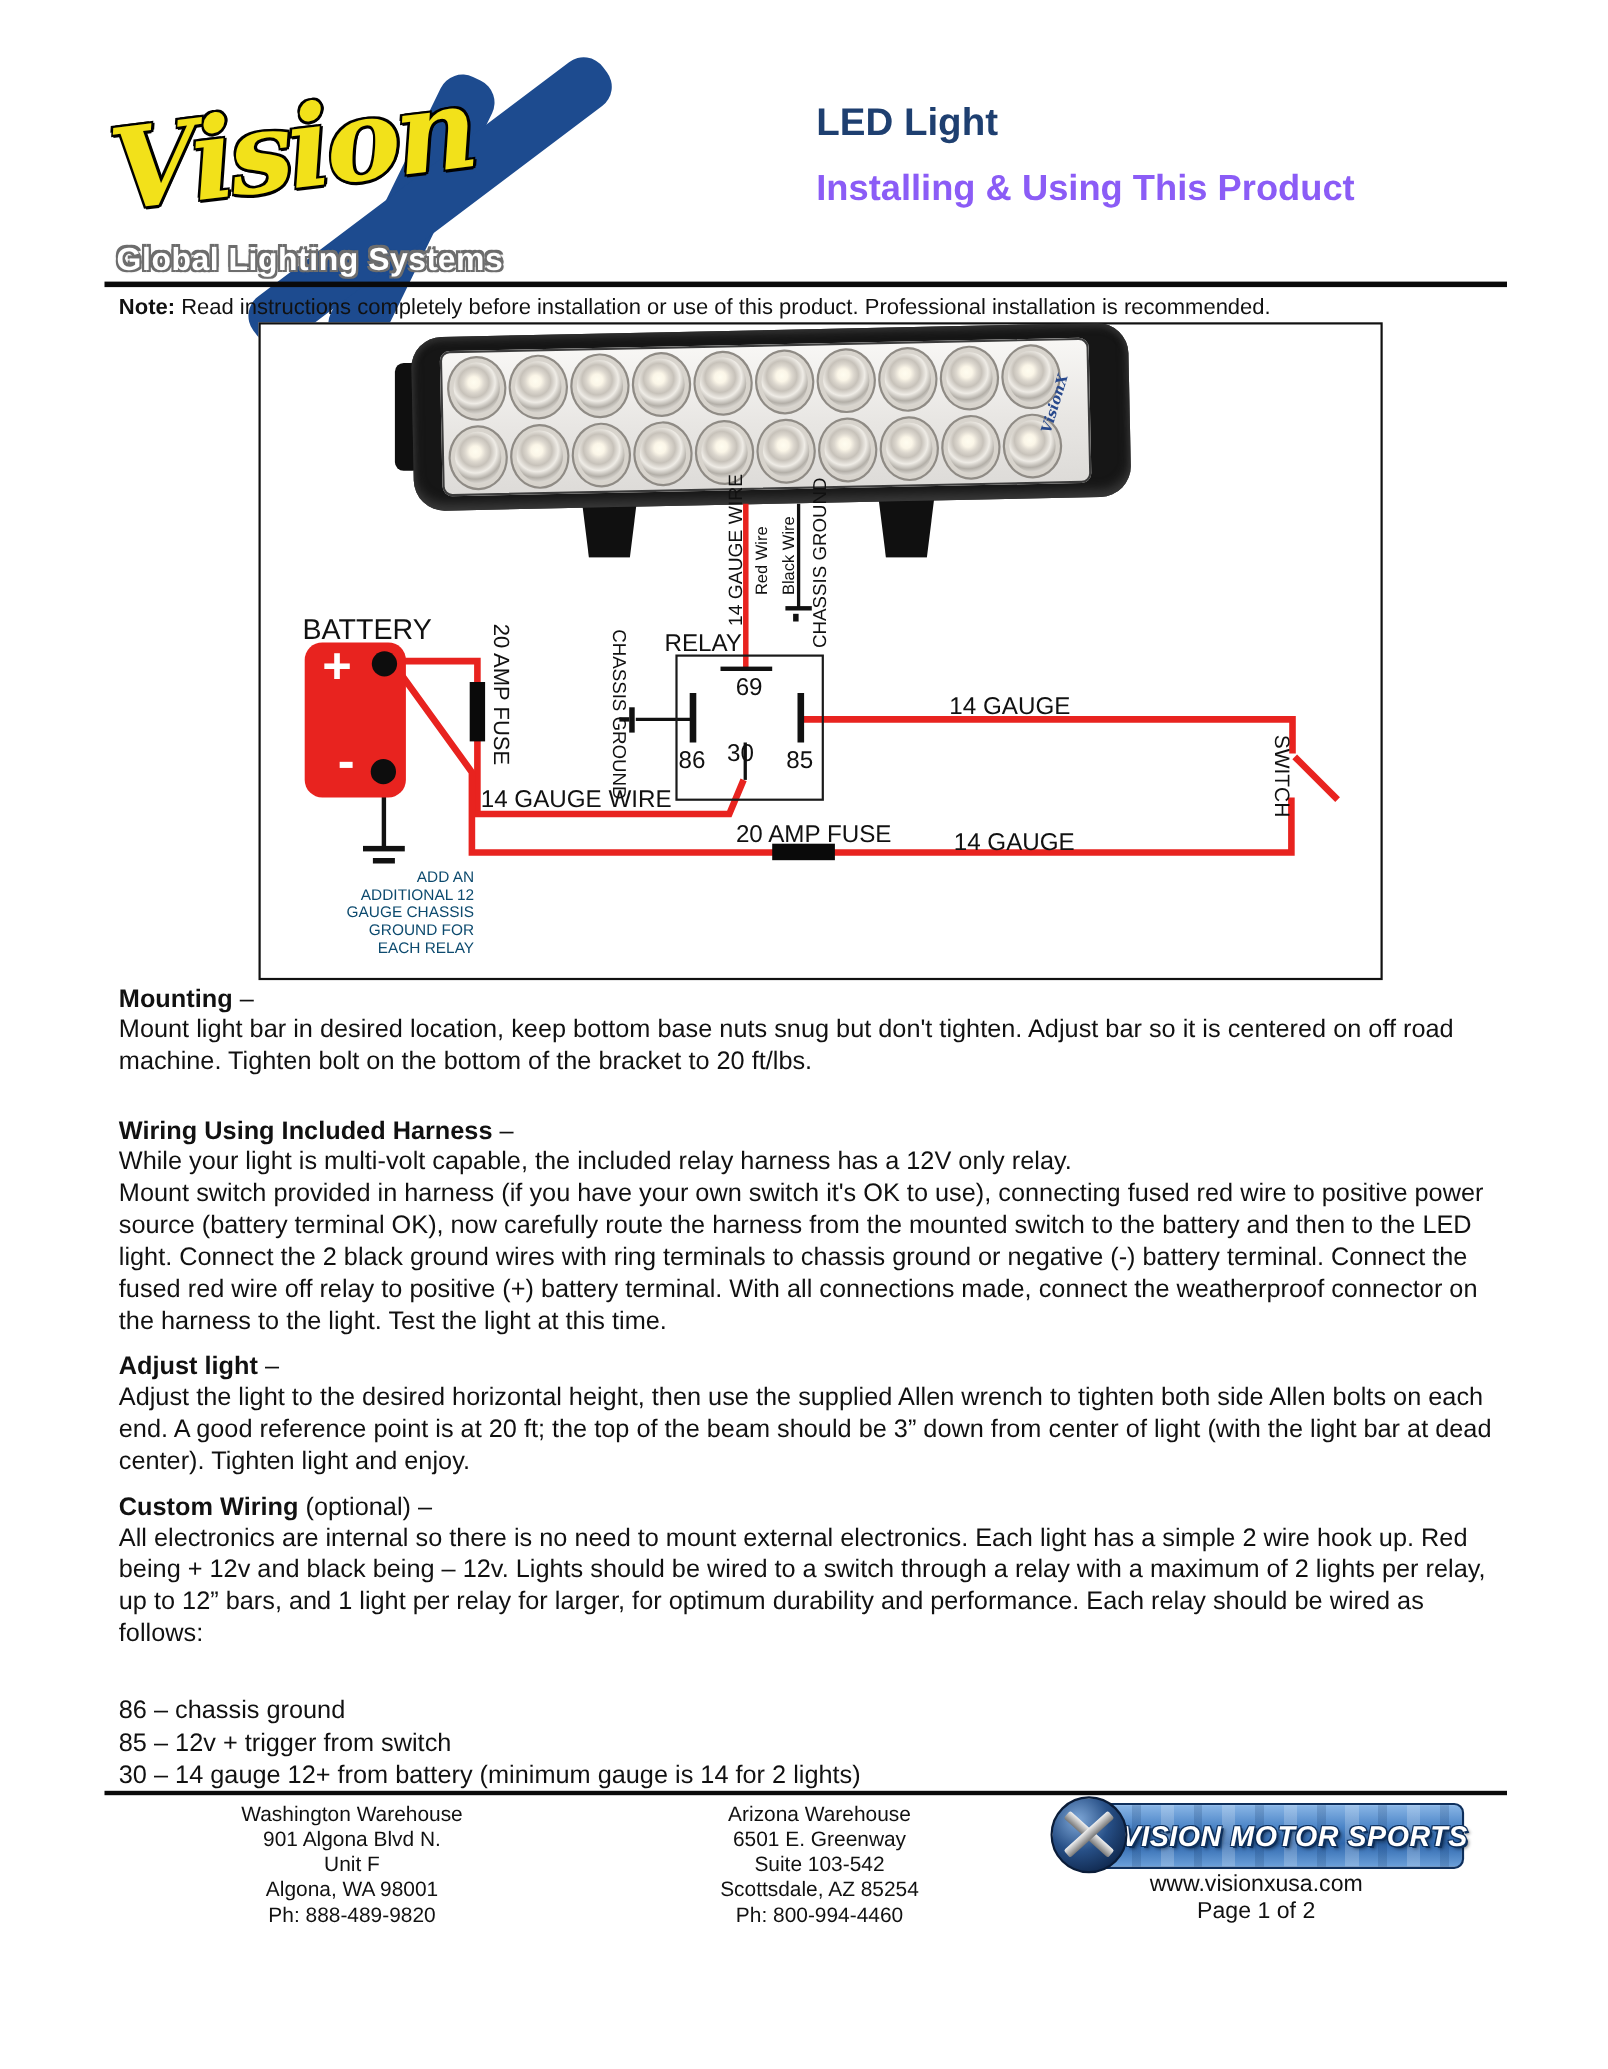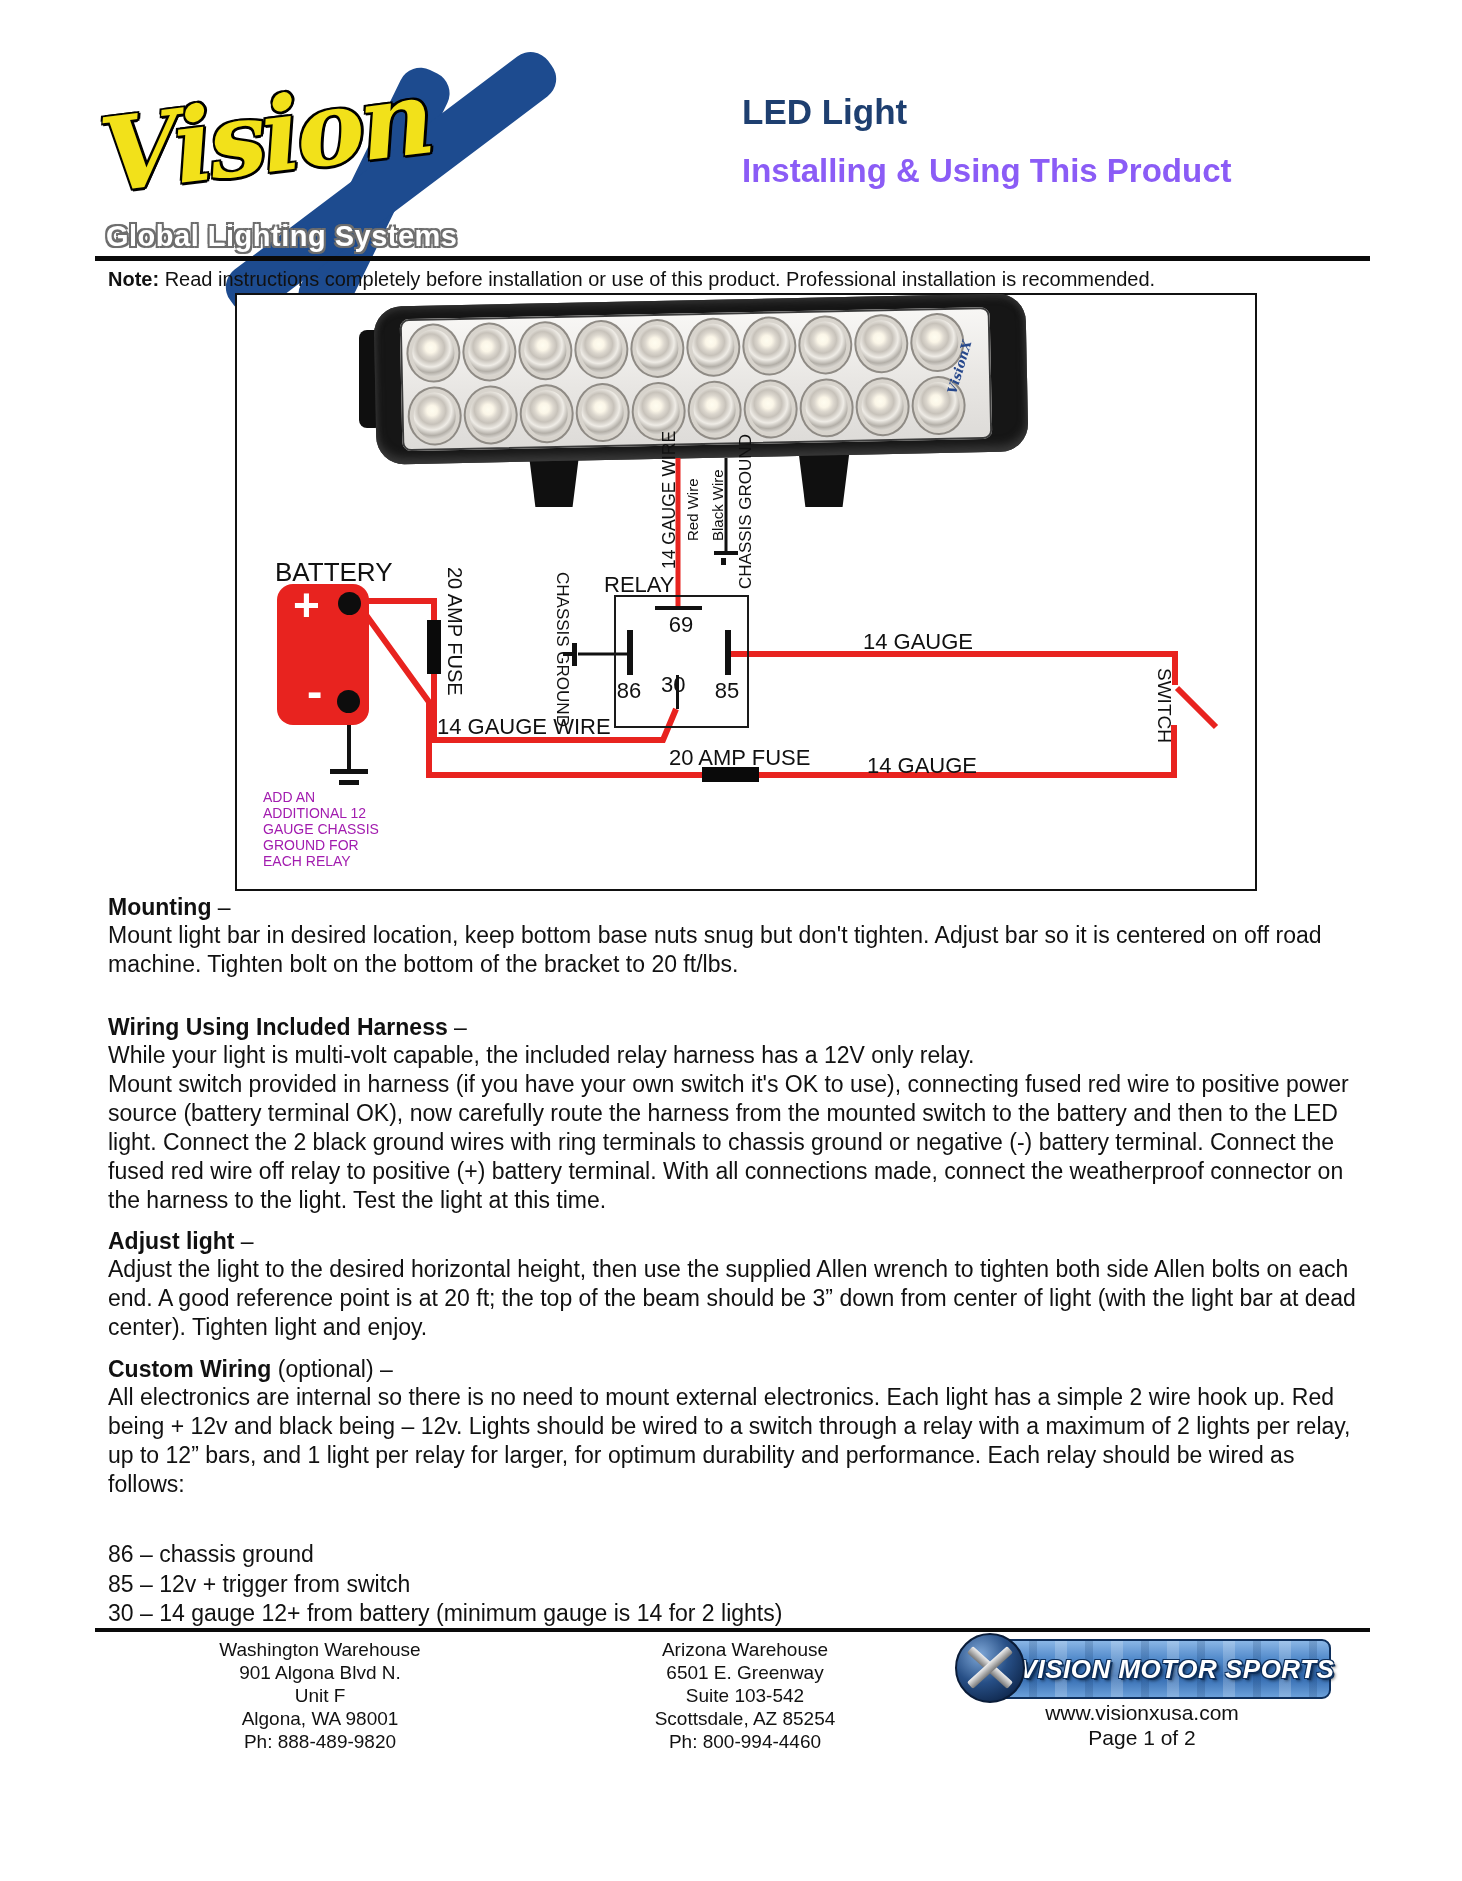--- a/index.html
+++ b/index.html
@@ -45,21 +45,21 @@
     box-shadow:inset 0 0 0 4px #d8d4cd;}
   .lens-mark{position:absolute;right:4px;top:52px;font-family:"DejaVu Serif",serif;font-style:italic;font-weight:bold;font-size:13px;color:#27488c;transform:rotate(-72deg);}
 
   
   .batt-box{position:absolute;left:40px;top:289px;width:92px;height:141px;background:#e8231f;border-radius:16px;}
   .batt-plus{position:absolute;left:16px;top:-2px;color:#fff;font-size:46px;font-weight:bold;line-height:46px;}
   .batt-minus{position:absolute;left:30px;top:92px;color:#fff;font-size:46px;font-weight:bold;line-height:30px;}
   .term{position:absolute;width:23px;height:23px;border-radius:50%;background:#0d0d0d;}
   .relay-box{position:absolute;left:377px;top:300px;width:131px;height:129px;border:2px solid #1a1a1a;background:#fff;}
   .wires{position:absolute;inset:0;width:100%;height:100%;}
-  .gnote{position:absolute;left:26px;top:494px;width:150px;text-align:left;font-size:14px;line-height:16px;color:#a21caf;}
+  .gnote{position:absolute;left:44px;top:494px;width:150px;text-align:right;font-size:14px;line-height:16px;color:#0c4a6e;}
   .gnote span{display:block;}
 
   
   .wh{position:absolute;top:1638px;width:340px;text-align:center;font-size:19px;line-height:23px;}
   .wh span{display:block;}
   .vms{position:absolute;left:955px;top:1633px;width:374px;height:70px;}
   .vms-banner{position:absolute;left:42px;top:6px;width:330px;height:56px;border:2px solid #0e2f5c;border-radius:9px;
     background:repeating-linear-gradient(90deg,rgba(255,255,255,.20) 0 12px,rgba(255,255,255,0) 12px 30px,rgba(13,47,92,.18) 30px 38px,rgba(255,255,255,0) 38px 56px),
       linear-gradient(180deg,#8ab6e6 0%,#4d86c8 35%,#2f67ad 62%,#6ba0da 100%);}
   .vms-text{position:absolute;inset:0;display:flex;align-items:center;justify-content:center;padding-left:26px;

